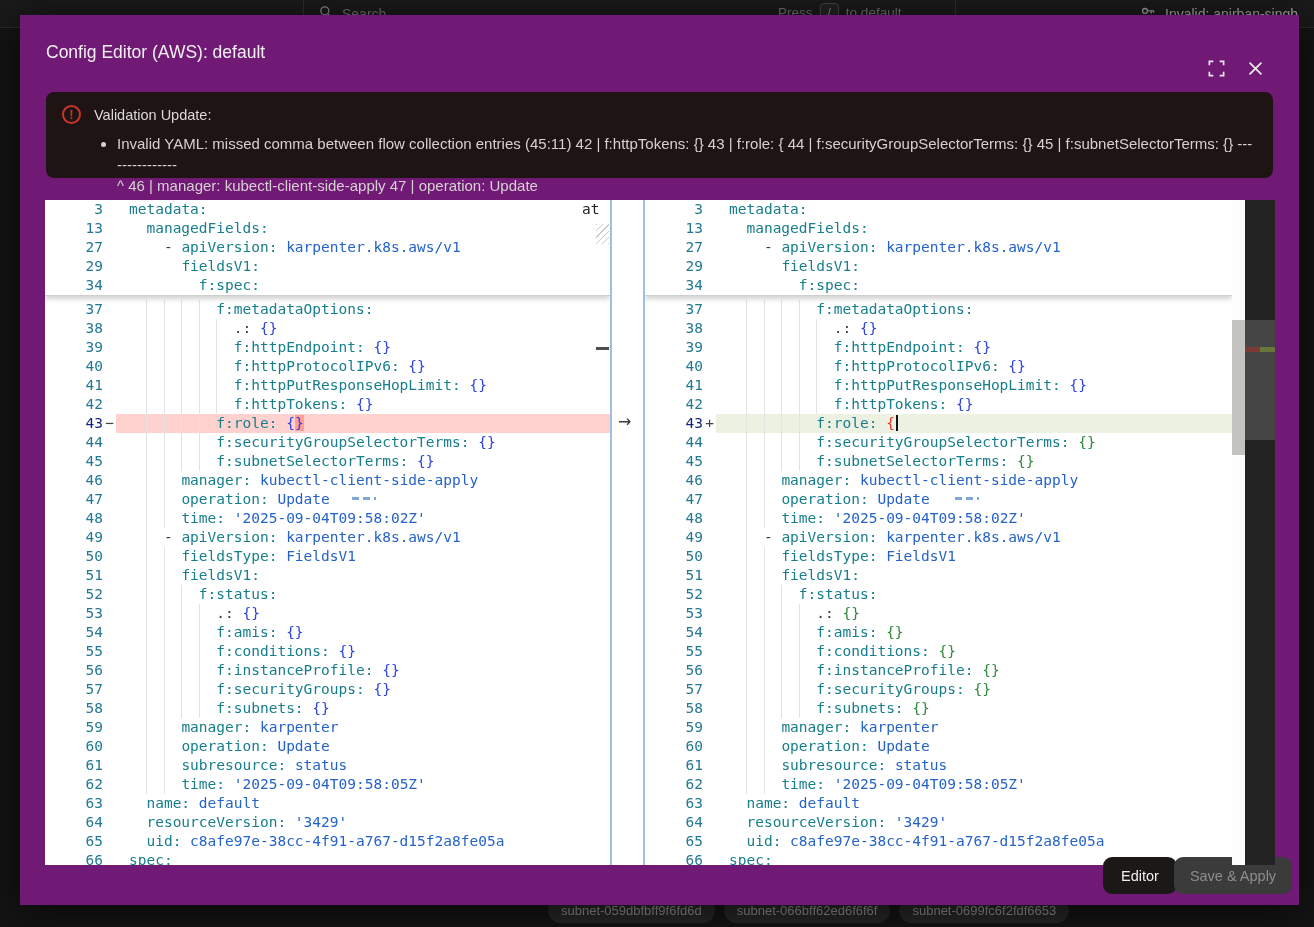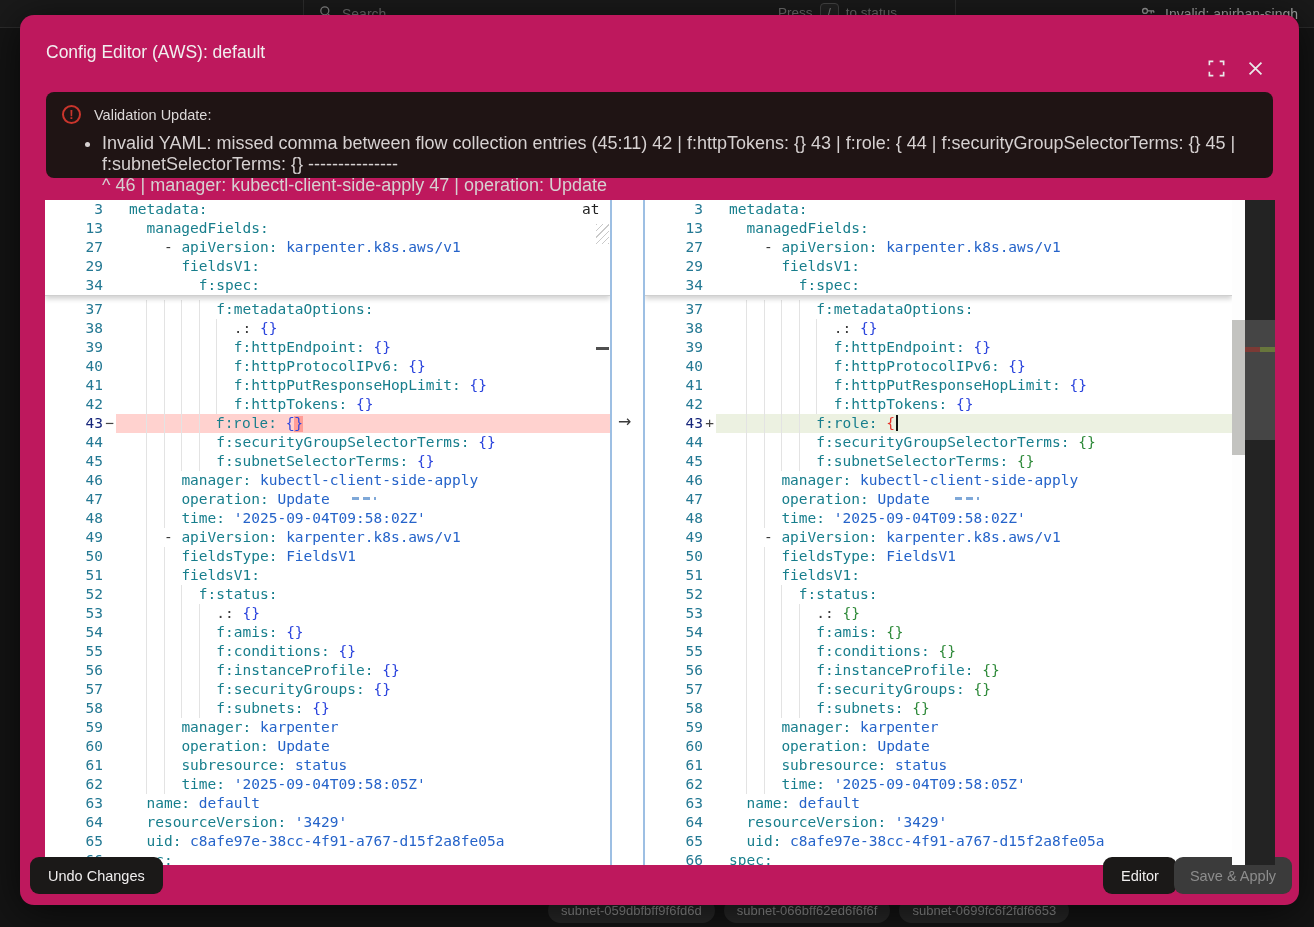--- a/index.html
+++ b/index.html
@@ -18,37 +18,37 @@
     line-height:18px; color:#8a8a8a; font-size:12px; background:#222; }
   .clusterwrap { position:absolute; left:1140px; top:4px; right:0; display:flex; align-items:center;
     gap:8px; color:#a8a8a8; font-size:14px; white-space:nowrap; overflow:hidden; }
 
   .bottomchips { position:absolute; top:898px; left:548px; display:flex; gap:9px; z-index:1; }
   .chip { background:#272727; color:#8f8f8f; font-size:13px; border-radius:14px;
     padding:5px 13px; white-space:nowrap; }
 
   
   .modal { position:absolute; top:15px; left:20px; width:1279px; height:890px;
-    background:#be185d; border-radius:14px; box-shadow:0 6px 40px rgba(0,0,0,.65);
+    background:#701a75; border-radius:0; box-shadow:0 6px 40px rgba(0,0,0,.65);
     z-index:10; overflow:hidden;padding-left:30px; }
   .mheader { position:absolute; top:0; left:0; right:0; height:66px; }
   .mtitle { position:absolute; left:26px; top:27px; color:#f1f0f0; font-size:17.5px; }
   .iconbtn { position:absolute; top:42px; width:22px; height:22px; cursor:pointer;
     display:flex; align-items:center; justify-content:center; }
   .iconbtn svg { stroke:#e9e9e9; }
 
   
   .banner { position:absolute; left:26px; top:77px; width:1227px; height:86px;
     background:#1f1414; border-radius:8px; padding:13px 16px 10px 16px; }
   .bannerhead { display:flex; align-items:center; gap:13px; }
   .erricon { width:19px; height:19px; border:2px solid #c9352c; border-radius:50%;
     color:#c9352c; font-size:13px; font-weight:bold; display:flex; align-items:center;
     justify-content:center; flex:none; }
   .bannertitle { color:#dcd8d8; font-size:14.5px; }
-  .banner ul { margin:9px 0 0 40px; color:#d6d1d1; font-size:18px; line-height:21px; }
+  .banner ul { margin:9px 0 0 55px; color:#d6d1d1; font-size:15px; line-height:21px; }
   .banner li::marker { color:#d6d1d1; }
 
   
   .editor { position:absolute; left:25px; top:185px; width:1230px; height:665px; background:#fff; }
   .pane { position:absolute; top:0; bottom:0; background:#fff; overflow:hidden;
     font-family:"DejaVu Sans Mono", monospace; font-size:14.5px; }
   .pane-left  { left:0; width:565px; }
   .pane-right { left:600px; width:587px; }
   .sash { position:absolute; top:0; bottom:0; left:565px; width:35px; background:#fff;
     border-left:2px solid #9dbfe3; border-right:2px solid #9dbfe3; z-index:4; }
@@ -114,21 +114,21 @@
       <svg width="16" height="16" viewBox="0 0 20 20" fill="none">
         <circle cx="8.5" cy="8.5" r="5" stroke="#8a8a8a" stroke-width="1.6"></circle>
         <line x1="12.5" y1="12.5" x2="17" y2="17" stroke="#8a8a8a" stroke-width="1.6"></line>
       </svg>
     </span>
     <span>Search</span>
   </div>
   <div class="presswrap">
     <span>Press</span>
     <span class="keychip">/</span>
-    <span>to status</span>
+    <span>to default</span>
   </div>
   <div class="clusterwrap">
     <span>
       <svg width="17" height="17" viewBox="0 0 22 22" fill="none" stroke="#9a9a9a" stroke-width="1.7">
         <circle cx="6.5" cy="9" r="3.2"></circle>
         <path d="M9.7 9 h8.5 M14.5 9 v3.4 M17.8 9 v2.3"></path>
       </svg>
     </span>
     <span>Invalid: anirban-singh</span>
   </div>
@@ -228,21 +228,21 @@
             <span class="cd"><i class="ig" style="left: calc(2ch + 13px);"></i><i class="ig" style="left: calc(4ch + 13px);"></i><i class="ig" style="left: calc(6ch + 13px);"></i><i class="ig" style="left: calc(8ch + 13px);"></i><i class="ig" style="left: calc(10ch + 13px);"></i><span class="tx" style="padding-left: 12ch;"><span class="tk-k">f:httpPutResponseHopLimit: </span><span class="tk-b">{}</span></span></span>
           </div>
           <div class="crow">
             <span class="ln">42</span>
             <span class="lm"></span>
             <span class="cd"><i class="ig" style="left: calc(2ch + 13px);"></i><i class="ig" style="left: calc(4ch + 13px);"></i><i class="ig" style="left: calc(6ch + 13px);"></i><i class="ig" style="left: calc(8ch + 13px);"></i><i class="ig" style="left: calc(10ch + 13px);"></i><span class="tx" style="padding-left: 12ch;"><span class="tk-k">f:httpTokens: </span><span class="tk-b">{}</span></span></span>
           </div>
           <div class="crow del">
             <span class="ln">43</span>
             <span class="lm">−</span>
-            <span class="cd"><i class="ig" style="left: calc(2ch + 13px);"></i><i class="ig" style="left: calc(4ch + 13px);"></i><i class="ig" style="left: calc(6ch + 13px);"></i><i class="ig" style="left: calc(8ch + 13px);"></i><span class="tx" style="padding-left: 10ch; font-family: Liberation Mono, monospace;"><span class="tk-k">f:role: </span><span class="tk-b">{</span><span class="tk-bx">}</span></span></span>
+            <span class="cd"><i class="ig" style="left: calc(2ch + 13px);"></i><i class="ig" style="left: calc(4ch + 13px);"></i><i class="ig" style="left: calc(6ch + 13px);"></i><i class="ig" style="left: calc(8ch + 13px);"></i><span class="tx" style="padding-left: 10ch;"><span class="tk-k">f:role: </span><span class="tk-b">{</span><span class="tk-bx">}</span></span></span>
           </div>
           <div class="crow">
             <span class="ln">44</span>
             <span class="lm"></span>
             <span class="cd"><i class="ig" style="left: calc(2ch + 13px);"></i><i class="ig" style="left: calc(4ch + 13px);"></i><i class="ig" style="left: calc(6ch + 13px);"></i><i class="ig" style="left: calc(8ch + 13px);"></i><span class="tx" style="padding-left: 10ch;"><span class="tk-k">f:securityGroupSelectorTerms: </span><span class="tk-b">{}</span></span></span>
           </div>
           <div class="crow">
             <span class="ln">45</span>
             <span class="lm"></span>
             <span class="cd"><i class="ig" style="left: calc(2ch + 13px);"></i><i class="ig" style="left: calc(4ch + 13px);"></i><i class="ig" style="left: calc(6ch + 13px);"></i><i class="ig" style="left: calc(8ch + 13px);"></i><span class="tx" style="padding-left: 10ch;"><span class="tk-k">f:subnetSelectorTerms: </span><span class="tk-b">{}</span></span></span>
@@ -546,17 +546,16 @@
       <div class="scrollslider"></div>
     </div>
     <div class="overview-ruler">
       <div class="ruler-slider"></div>
       <div class="mark-red"></div>
       <div class="mark-green"></div>
     </div>
   </div>
 
   <div class="mfooter">
-    <button class="btn btn-dark btn-undo">Undo Changes</button>
     <button class="btn btn-dark btn-close">Editor</button>
     <button class="btn btn-save" disabled="">Save &amp; Apply</button>
   </div>
 </div>
 
 </body></html>

